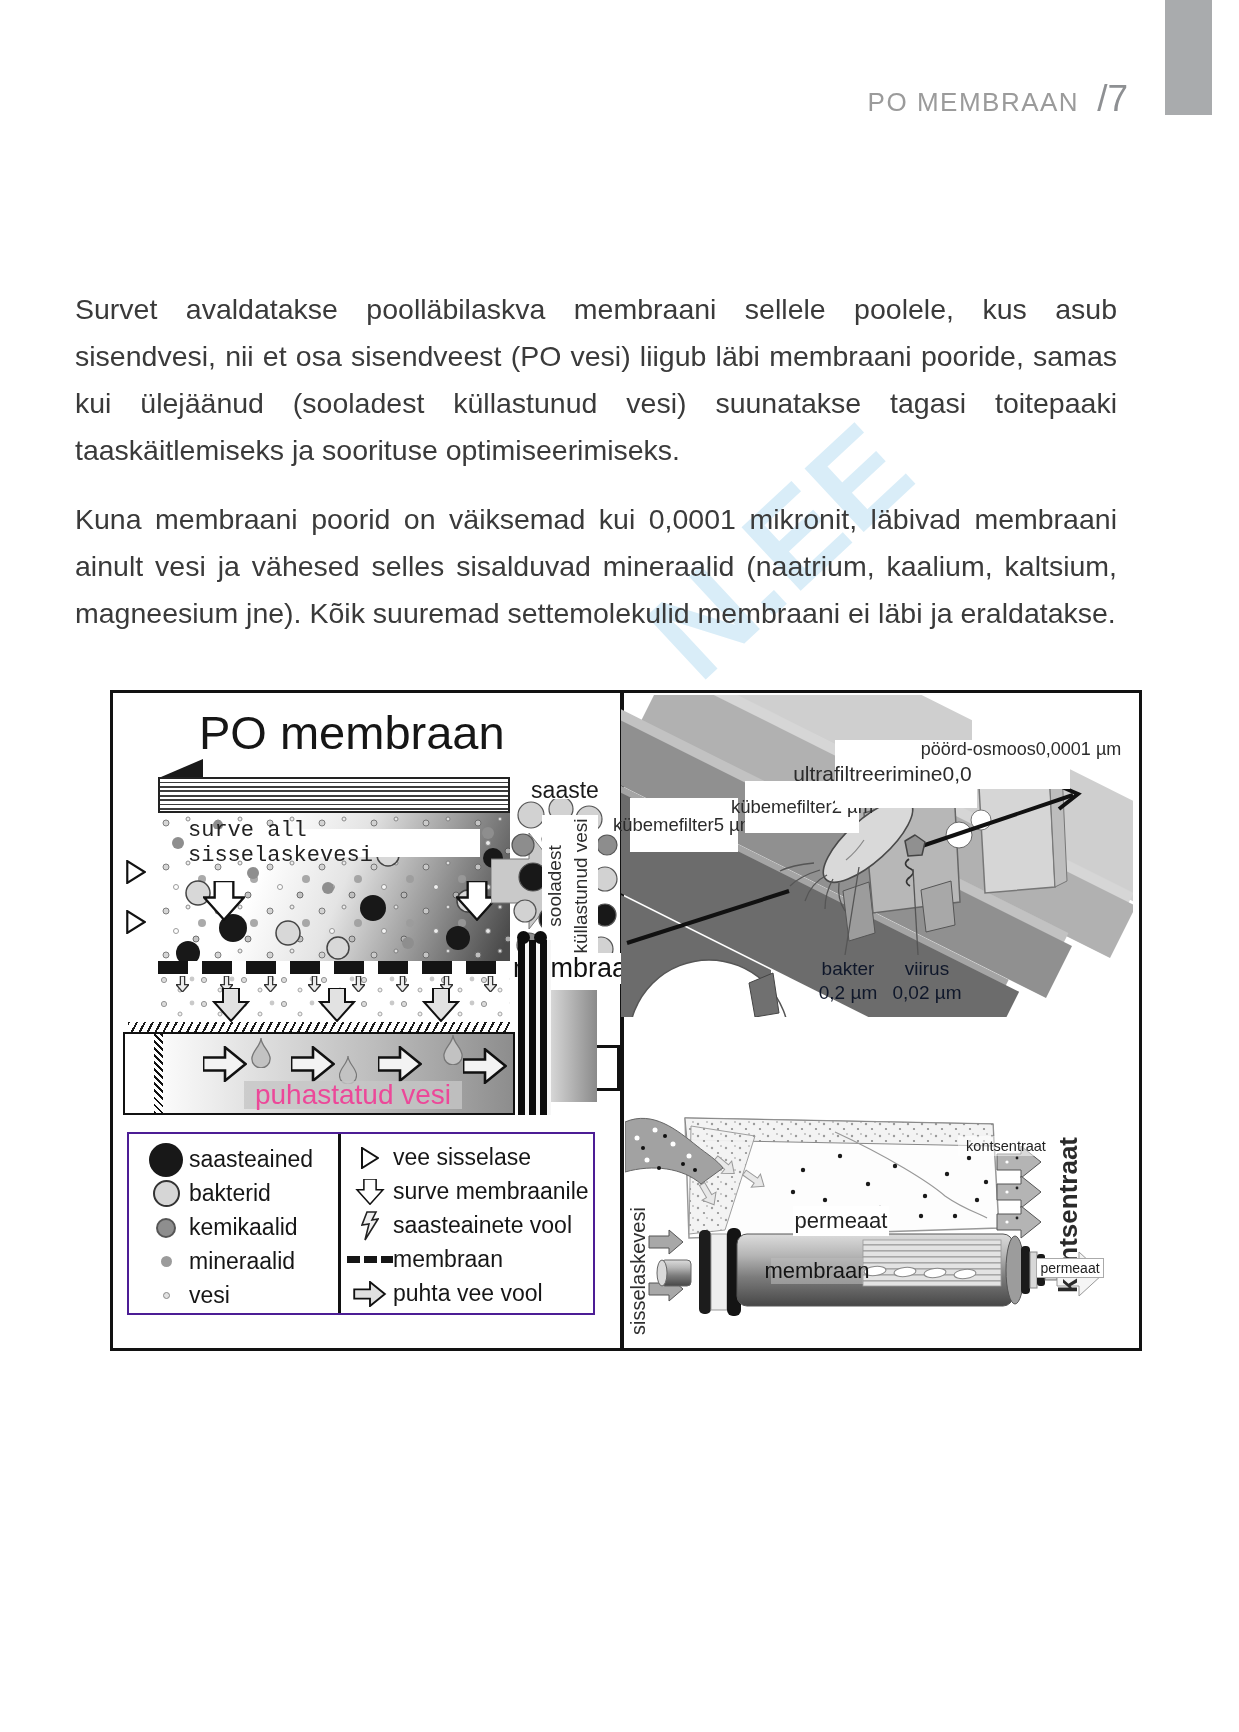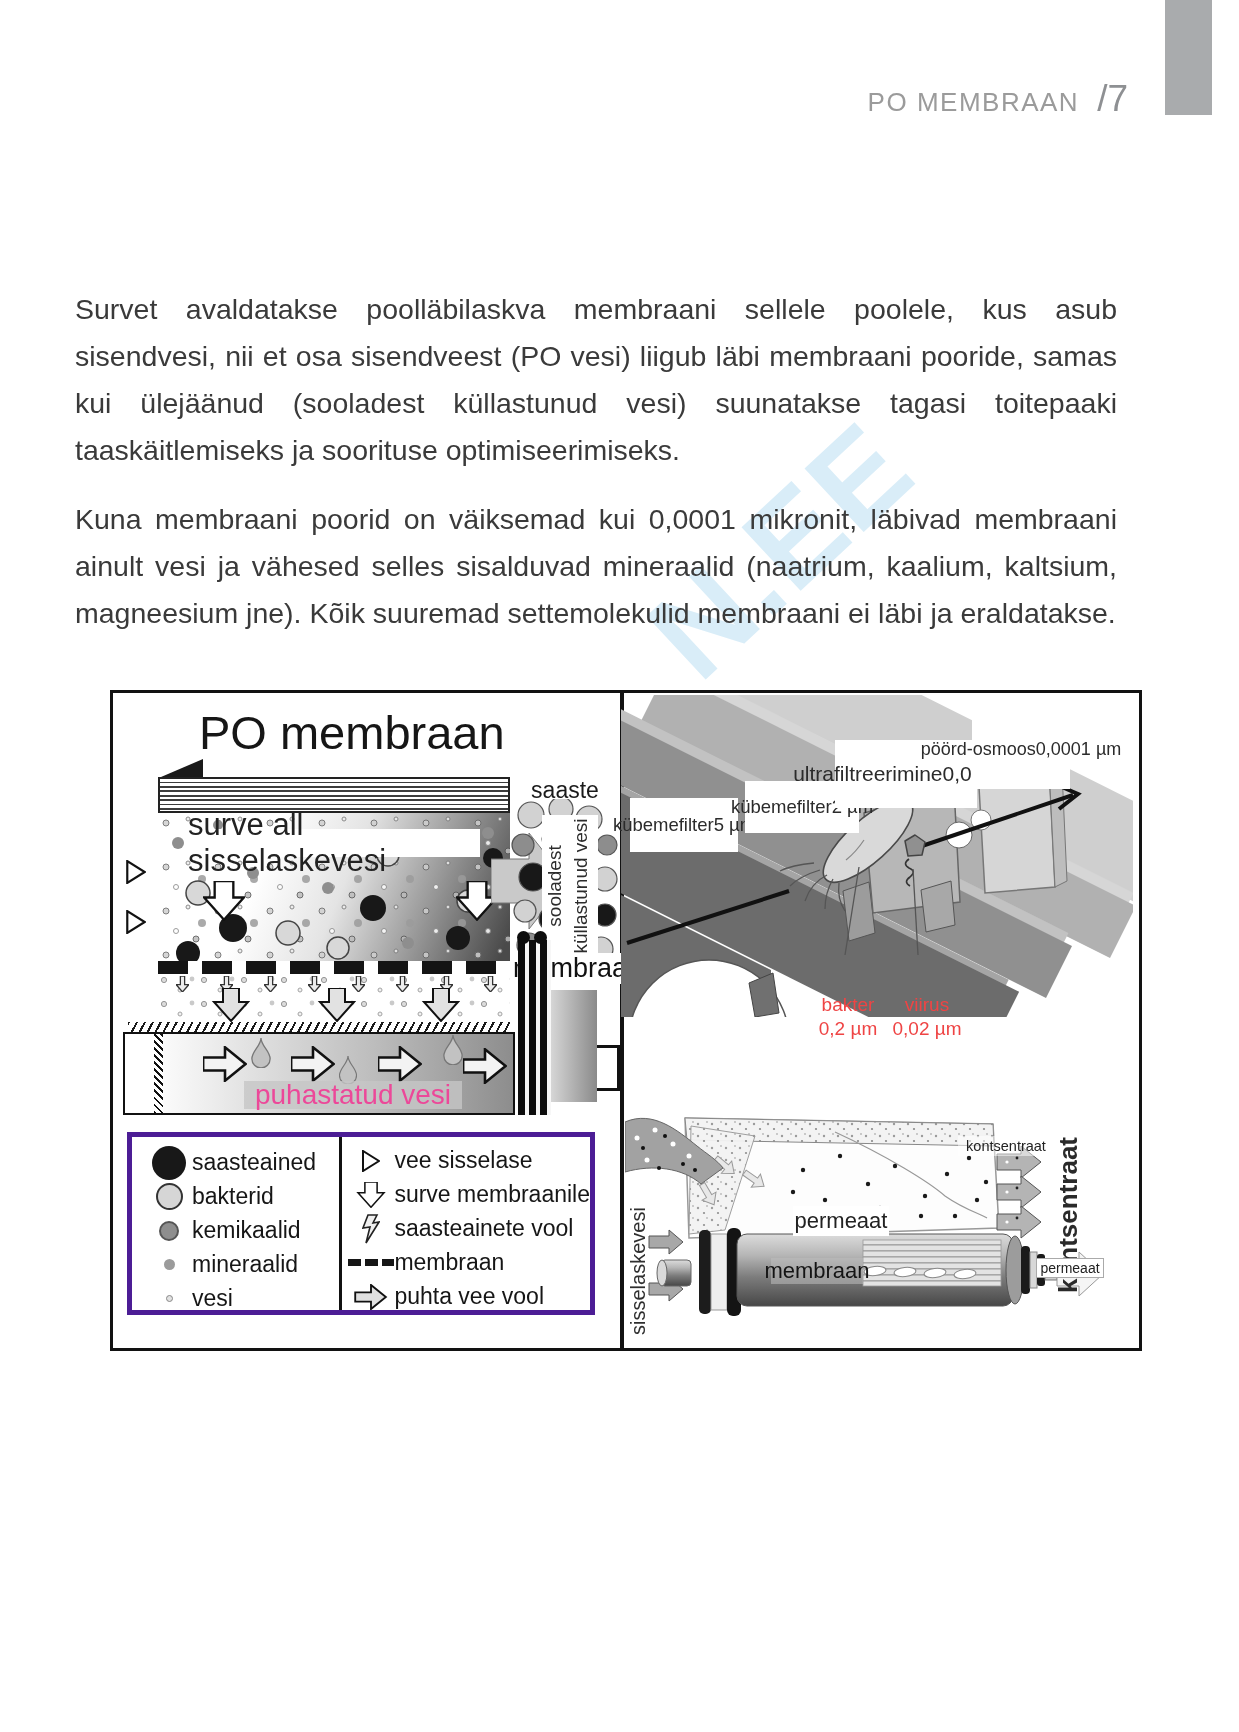--- a/index.html
+++ b/index.html
@@ -31,21 +31,21 @@
           box-sizing:content-box;z-index:1;}
   .fig-divider{position:absolute;left:507px;top:0;width:4px;height:100%;background:#121212;}
 
   
   .po-title{position:absolute;left:86px;top:12px;font-size:47px;color:#161616;}
   .striped-bar{position:absolute;left:45px;top:84px;width:352px;height:36px;border:2px solid #222;
                box-sizing:border-box;background:repeating-linear-gradient(to bottom,#fff 0 2.6px,#3c3c3c 2.6px 4.4px);}
   .pressure-region{position:absolute;left:45px;top:120px;width:352px;height:150px;
                    background:linear-gradient(112deg,#ffffff 30%,#e4e4e4 52%,#9a9a9a 74%,#4a4a4a 97%);}
   .pressure-label{position:absolute;left:30px;top:16px;width:292px;height:28px;background:#fff;
-                  display:flex;align-items:center;justify-content:center;font-size:31px;color:#222;}
+                  display:flex;align-items:center;justify-content:center;font-size:22px;color:#222;font-family:Liberation Mono, monospace;}
   .mem-dashes{position:absolute;left:45px;top:268px;width:352px;height:13px;
               background:repeating-linear-gradient(to right,#141414 0 30px,#ffffff 30px 44px);}
   .membrane-word{position:absolute;left:398px;top:260px;font-size:27px;color:#111;background:#fff;padding:0 2px;}
   .post-region{position:absolute;left:45px;top:281px;width:352px;height:49px;background:#fff;}
   .hatch-strip{position:absolute;left:15px;top:329px;width:382px;height:10px;
                background:repeating-linear-gradient(118deg,#1a1a1a 0 2px,rgba(0,0,0,0) 2px 7px);}
   .housing{position:absolute;left:10px;top:339px;width:392px;height:83px;border:2.5px solid #111;
            box-sizing:border-box;background:#fff;}
   .housing-grad{position:absolute;left:38px;top:0;right:0;bottom:0;
                 background:linear-gradient(to right,#fbfbfb,#bdbdbd 60%,#8d8d8d);}
@@ -62,39 +62,39 @@
   .saaste-label{position:absolute;left:404px;top:84px;width:96px;text-align:center;font-size:23px;color:#1a1a1a;}
 
   
   .vwrap{position:absolute;overflow:visible;}
   .vtext{position:absolute;top:0;left:0;transform-origin:0 0;transform:rotate(-90deg) translateX(-100%);
          white-space:nowrap;}
   .salt-box{left:429px;top:122px;width:56px;height:142px;background:#fff;}
   .salt-box .vtext{width:142px;font-size:19px;line-height:26px;color:#2c2c2c;text-align:center;}
 
   
-  .legend{position:absolute;left:14px;top:439px;width:468px;height:183px;border:5px solid #4c1d95;
+  .legend{position:absolute;left:14px;top:439px;width:468px;height:183px;border:2px solid #4c1d95;
           box-sizing:border-box;display:flex;}
   .leg-col1{width:212px;border-right:3px solid #111;box-sizing:border-box;padding:9px 0 0 14px;}
   .leg-col2{flex:1;padding:7px 0 0 6px;}
   .leg-row{height:33px;margin-bottom:1px;display:flex;align-items:center;}
   .leg-ic{width:46px;display:flex;align-items:center;justify-content:center;flex:0 0 46px;}
   .leg-lab{font-size:23px;color:#161616;white-space:nowrap;}
   .dot{border-radius:50%;box-sizing:border-box;display:block;}
   .pc1{width:34px;height:34px;background:#181818;}
   .pc2{width:27px;height:27px;background:#d6d6d6;border:2px solid #333;}
   .pc3{width:20px;height:20px;background:#8e8e8e;border:2px solid #555;}
   .pc4{width:11px;height:11px;background:#9b9b9b;}
   .pc5{width:7px;height:7px;background:#e2e2e2;border:1.5px solid #888;}
 
   
   .flt{position:absolute;background:#fff;display:flex;flex-direction:row;align-items:center;
        justify-content:center;color:#2b2b2b;line-height:1.3;text-align:center;}
   .flt div{white-space:nowrap;}
-  .org{position:absolute;text-align:center;color:#ef4444;font-size:19px;line-height:1.25;margin-top:36px;}
+  .org{position:absolute;text-align:center;color:#0f172a;font-size:19px;line-height:1.25;}
   .permeate-big{position:absolute;left:680px;top:513px;width:96px;height:30px;background:#fff;
                 display:flex;align-items:center;justify-content:center;font-size:22px;color:#222;}
   .membraan-cyl{position:absolute;left:658px;top:565px;width:92px;height:26px;background:rgba(190,190,190,.55);
                 display:flex;align-items:center;justify-content:center;font-size:22px;color:#141414;}
   .konts-small{position:absolute;left:845px;top:443px;width:96px;height:20px;background:rgba(255,255,255,.5);
                display:flex;align-items:center;justify-content:center;font-size:14.5px;color:#222;}
   .permeate-small{position:absolute;left:923px;top:565px;width:68px;height:20px;background:#fff;border:1px solid #aaa;
                   box-sizing:border-box;display:flex;align-items:center;justify-content:center;font-size:14px;color:#222;}
   .inlet-vert{left:511px;top:520px;width:28px;height:122px;}
   .inlet-vert .vtext{width:122px;font-size:20px;color:#2f2f2f;text-align:center;line-height:28px;}

